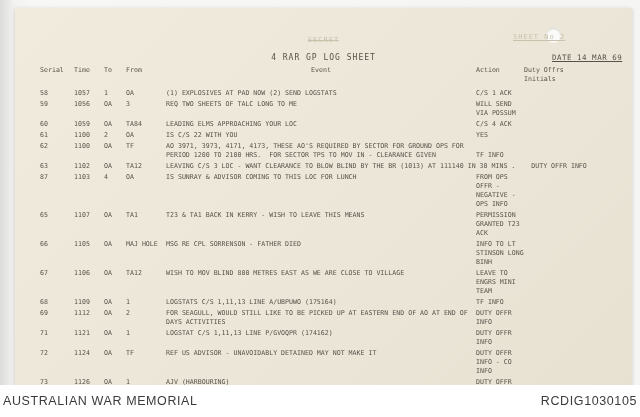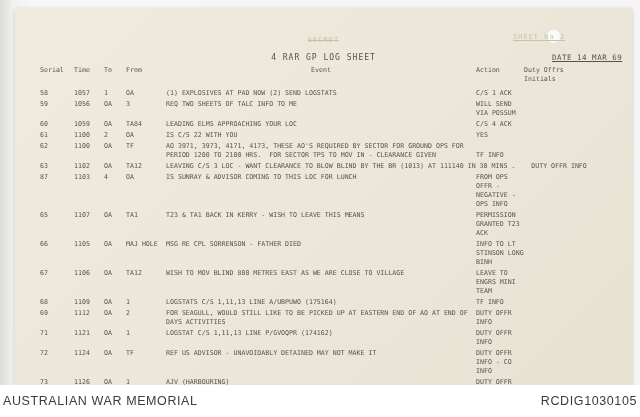--- a/index.html
+++ b/index.html
@@ -94,21 +94,21 @@
     <td class="c-event">(1) EXPLOSIVES AT PAD NOW (2) SEND LOGSTATS</td>
     <td class="c-action">C/S 1 ACK</td>
     <td class="c-duty"></td>
   </tr>
 
   <tr>
     <td class="c-serial">59</td>
     <td class="c-time">1056</td>
     <td class="c-to">OA</td>
     <td class="c-from">3</td>
-    <td class="c-event">REQ TWO SHEETS OF TALC INFO TO ME</td>
+    <td class="c-event">REQ TWO SHEETS OF TALC LONG TO ME</td>
     <td class="c-action">WILL SEND VIA POSSUM</td>
     <td class="c-duty"></td>
   </tr>
 
   <tr>
     <td class="c-serial">60</td>
     <td class="c-time">1059</td>
     <td class="c-to">OA</td>
     <td class="c-from">TA84</td>
     <td class="c-event">LEADING ELMS APPROACHING YOUR LOC</td>

